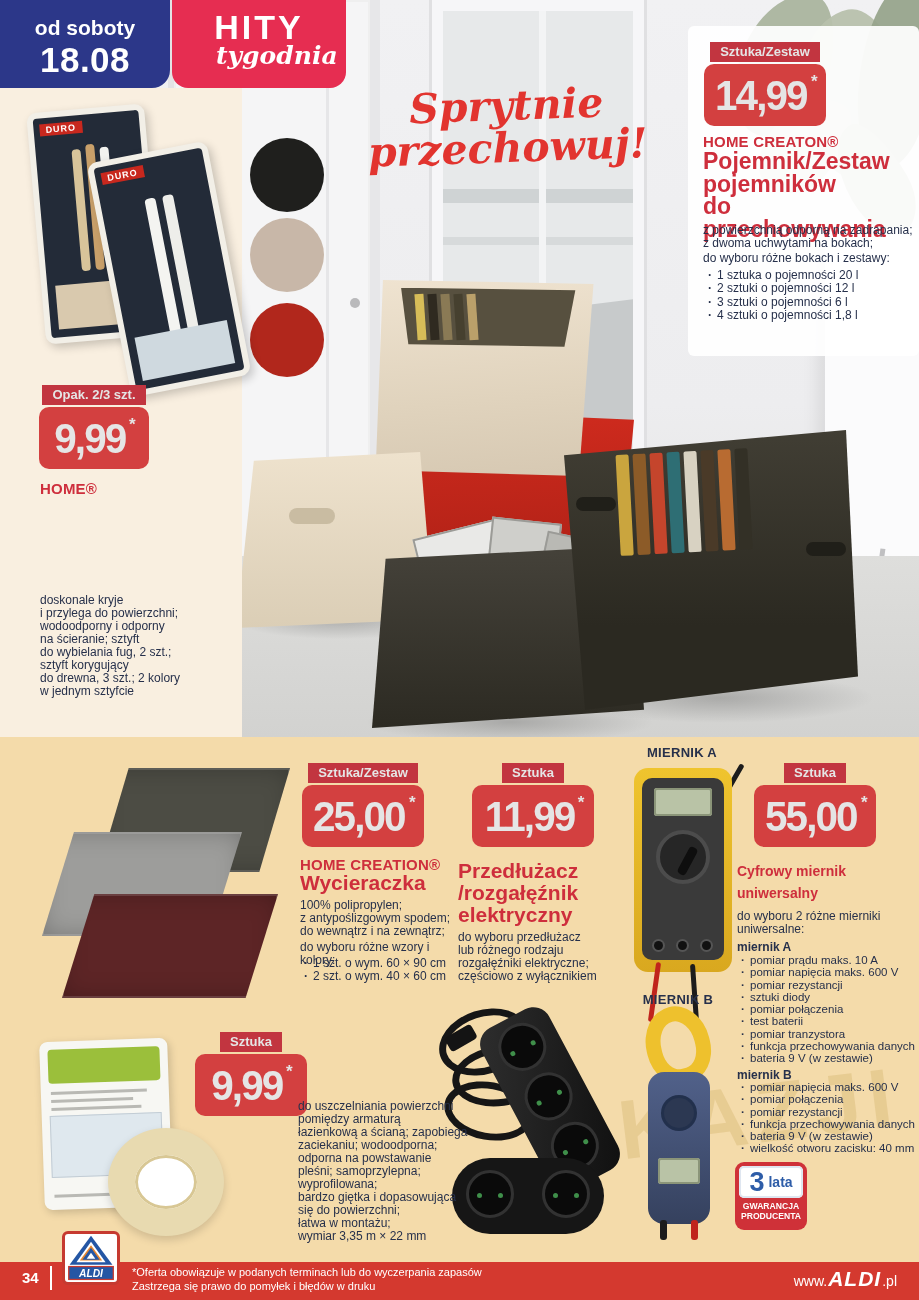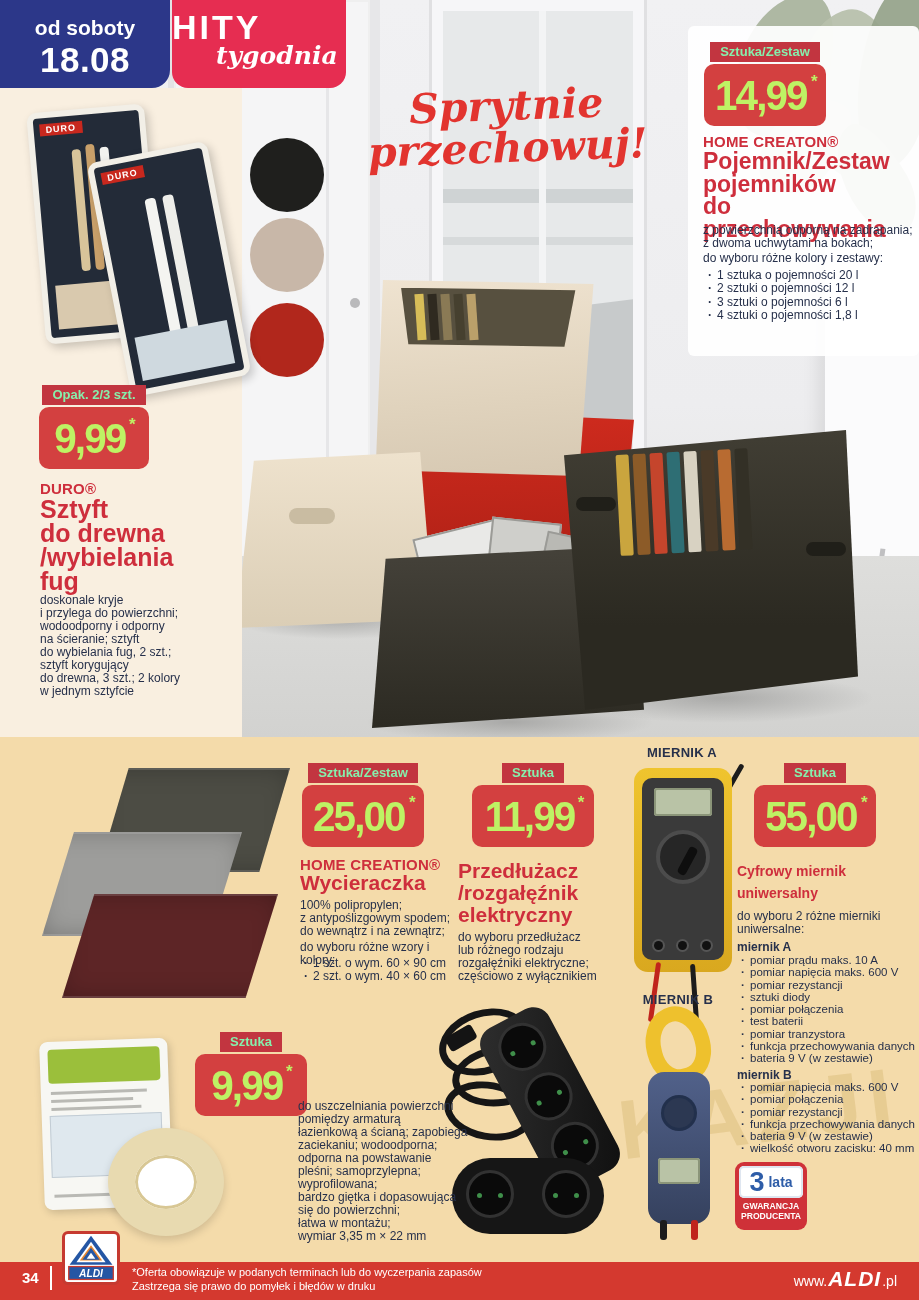--- a/index.html
+++ b/index.html
@@ -42,29 +42,29 @@
   .bxOliveR{position:absolute;left:558px;top:430px;width:300px;height:280px;background:linear-gradient(180deg,#413e34,#2b2921 70%);clip-path:polygon(2% 9%,96% 0,100% 88%,9% 100%)}
   .or-spines{position:absolute;left:20%;top:7%;width:64%;height:36%;display:flex;gap:4px;transform:rotate(-3deg)}
   .or-spines span{width:13px;height:100%;border-radius:2px}
   .or-h{position:absolute;width:40px;height:14px;border-radius:8px;background:#201f19}
 
   
   .banner-date{left:0;top:0;width:170px;height:88px;background:var(--banner_blue);border-radius:0 0 18px 0;color:#fff;text-align:center;padding-top:16px}
   .bd-l1{font-size:21px;font-weight:700}
   .bd-l2{font-size:35px;font-weight:700;letter-spacing:.5px}
   .banner-hits{left:172px;top:0;width:174px;height:88px;background:var(--banner_pink);border-radius:0 0 16px 16px;color:#fff;padding-top:8px}
-  .bh-l1{font-size:34px;font-weight:700;letter-spacing:3px;text-align:left}
+  .bh-l1{font-size:34px;font-weight:700;letter-spacing:3px;text-align:center}
   .bh-l2{font-family:"DejaVu Serif",serif;font-style:italic;font-weight:700;font-size:25px;margin:-6px 0 0 44px}
   .tagline{left:352px;top:86px;width:310px;text-align:center;color:var(--tagline_red);font-family:"DejaVu Serif",serif;font-style:italic;font-weight:700;font-size:41px;line-height:1.02;transform:rotate(-2deg);white-space:pre-line}
   .swatch{width:74px;height:74px;border-radius:50%}
 
   
   .pricewrap{display:flex;flex-direction:column;align-items:center}
-  .ptab{background:var(--label_red);color:#86efac;font-weight:700;font-size:13px;padding:2px 10px 3px;white-space:nowrap}
-  .pbox{margin-top:2px;background:var(--accent_red);color:#bef264;border-radius:10px;min-width:122px;height:62px;display:flex;align-items:center;justify-content:center;padding:0 8px}
+  .ptab{background:var(--label_red);color:#e5e5e5;font-weight:700;font-size:13px;padding:2px 10px 3px;white-space:nowrap}
+  .pbox{margin-top:2px;background:var(--accent_red);color:#e5e5e5;border-radius:10px;min-width:122px;height:62px;display:flex;align-items:center;justify-content:center;padding:0 8px}
   .pval{font-weight:700;font-size:43px;letter-spacing:-2px;transform:scaleX(.94)}
   .pmark{font-weight:700;font-size:17px;margin:-26px 0 0 1px}
   .brand{color:var(--heading_red);font-weight:700;font-size:15px;letter-spacing:.2px}
   .pname{color:var(--heading_red);font-weight:700;white-space:pre-line}
   .desc{color:var(--body_text);font-size:12px;line-height:13px;white-space:pre-line}
   .intro{color:var(--body_text);font-size:12px;line-height:13px;font-weight:700;white-space:pre-line}
   .opts .opt-item{position:relative;color:var(--body_text);font-size:12px;line-height:12.4px;padding-left:11px;margin-top:1px}
   .opts .opt-item::before{content:"·";position:absolute;left:2px;font-weight:700}
   .mlabel{color:var(--body_text);font-weight:700;font-size:13px;text-align:center;letter-spacing:.3px}
   .sublabel{color:var(--body_text);font-weight:700;font-size:12px}
@@ -229,25 +229,21 @@
     </div>
   </div>
 
   <div class="abs pricewrap" style="left:38px;top:385px;width:112px">
     <div class="ptab">Opak. 2/3 szt.</div>
     <div class="pbox" style="min-width:110px">
       <span class="pval">9,99</span>
         <span class="pmark">*</span>
     </div>
   </div>
-  <div class="abs brand" style="left:40px;top:480px">DURO®</div>
-  <div class="abs pname" style="left:40px;top:497px;font-size:25px;line-height:24px">Sztyft
-do drewna
-/wybielania
-fug</div>
+  <div class="abs brand" style="left:40px;top:480px">HOME®</div>
   <div class="abs desc" style="left:40px;top:594px;width:190px">doskonale kryje
 i przylega do powierzchni;
 wodoodporny i odporny
 na ścieranie; sztyft
 do wybielania fug, 2 szt.;
 sztyft korygujący
 do drewna, 3 szt.; 2 kolory
 w jednym sztyfcie</div>
 
   <div class="abs pricewrap" style="left:702px;top:42px;width:126px">
@@ -256,21 +252,21 @@
       <span class="pval">14,99</span>
         <span class="pmark">*</span>
     </div>
   </div>
   <div class="abs brand" style="left:703px;top:133px">HOME CREATON®</div>
   <div class="abs pname" style="left:703px;top:150px;font-size:23px;line-height:22.5px">Pojemnik/Zestaw
 pojemników
 do przechowywania</div>
   <div class="abs desc" style="left:703px;top:224px;width:215px">z powierzchnią odporną na zadrapania;
 z dwoma uchwytami na bokach;</div>
-  <div class="abs intro" style="left:703px;top:252px;width:215px;font-weight:400">do wyboru różne kolory i zestawy:</div>
+  <div class="abs intro" style="left:703px;top:252px;width:215px;font-weight:400">do wyboru różne bokach i zestawy:</div>
   <div class="abs opts" style="left:706px;top:268px;width:215px">
       <div class="opt-item"><span>1 sztuka o pojemności 20 l</span></div>
       <div class="opt-item"><span>2 sztuki o pojemności 12 l</span></div>
       <div class="opt-item"><span>3 sztuki o pojemności 6 l</span></div>
       <div class="opt-item"><span>4 sztuki o pojemności 1,8 l</span></div>
     </div>
 
   <div>
     <div class="abs mat" style="left:98px;top:768px;width:192px;background:#4c4c44;clip-path:polygon(16% 0,100% 0,84% 100%,0 100%)"></div>
     <div class="abs mat" style="left:42px;top:832px;width:200px;background:#9d9d9b;clip-path:polygon(16% 0,100% 0,84% 100%,0 100%)"></div>

